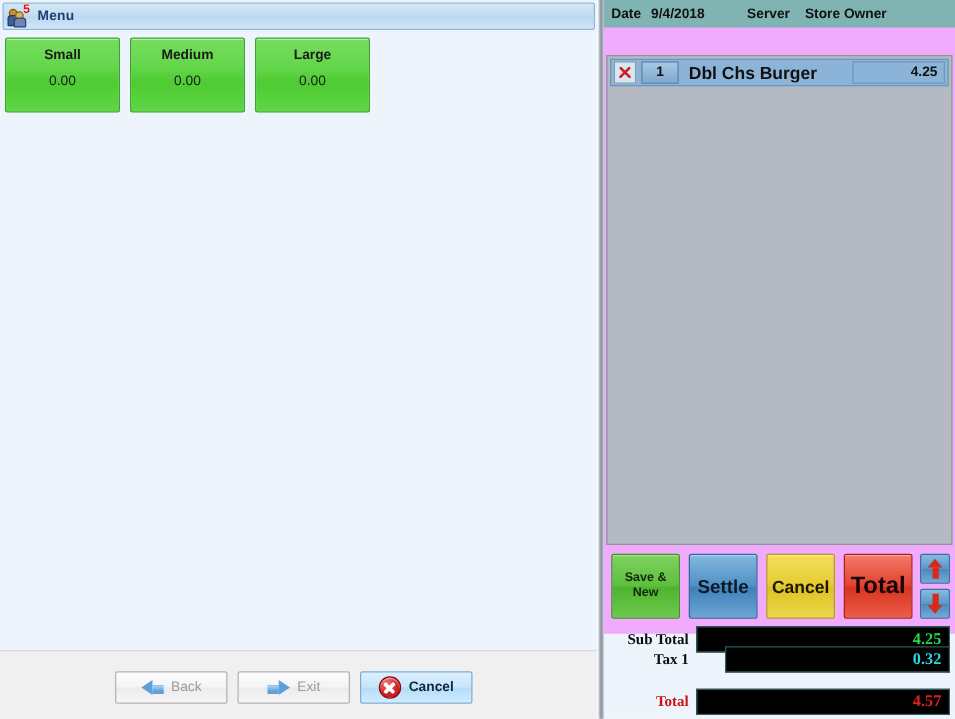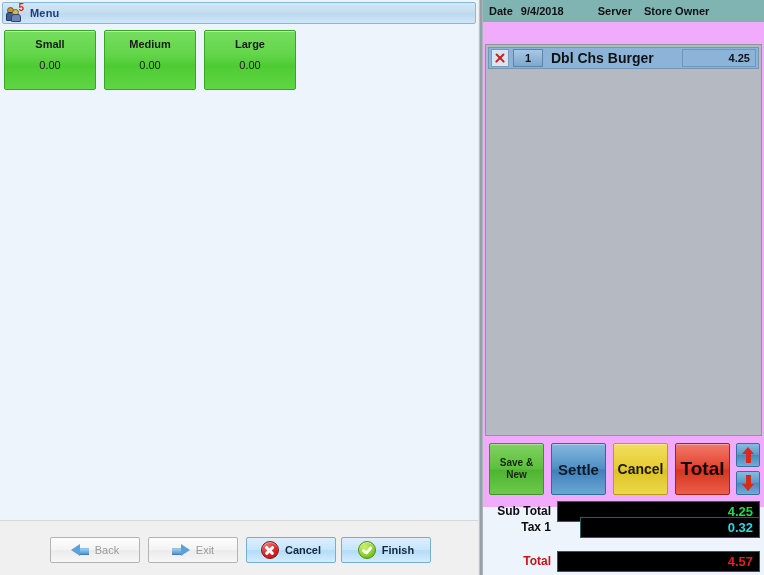--- a/index.html
+++ b/index.html
@@ -147,20 +147,21 @@
     height: 26px;
     border: 1px solid #b4b4b4;
     border-radius: 2px;
     box-sizing: border-box;
     background: linear-gradient(to bottom, #fdfdfd 0%, #f4f4f4 48%, #ebebeb 52%, #f7f7f7 100%);
     display: flex;
     align-items: center;
     justify-content: center;
     cursor: pointer;
     font-size: 11px;
+    margin-left: 42px;
   }
   .wiz-btn .wb-label { color: #9a9a9a; margin-left: 6px; }
   .wiz-btn.enabled {
     background: linear-gradient(to bottom, #dcefff 0%, #c6e6fb 48%, #b3ddf8 52%, #d2ecff 100%);
     border: 1px solid #7aaed0;
   }
   .wiz-btn.enabled .wb-label { color: #12263f; font-weight: bold; }
   #wiz-back   { left: 50px; }
   #wiz-next   { left: 148px; }
   #wiz-cancel { left: 246px; }
@@ -406,21 +407,21 @@
   }
   #nav-up .glyph .head { top: 0; border-bottom: 7px solid #d62a1a; }
   #nav-up .glyph .stem { top: 7px; height: 9px; }
   #nav-down .glyph .head { bottom: 0; border-top: 7px solid #d62a1a; }
   #nav-down .glyph .stem { top: 0; height: 9px; }
 
   
   #totals {
     position: absolute;
     left: 0; top: 500px;
-    width: 281px; height: 75px;
+    width: 281px; height: 75px; font-family: Liberation Serif, serif;
   }
   .total-row {
     position: absolute;
     left: 4px;
     width: 273px;
     height: 22px;
     display: flex;
     align-items: center;
   }
   #total-row-0 { top: 0px; }
@@ -505,27 +506,20 @@
       </div>
 
       <div class="wiz-btn enabled" id="wiz-cancel">
         <span class="circ-icon red">
           <span class="x-a"></span>
             <span class="x-b"></span>
         </span>
         <span class="wb-label">Cancel</span>
       </div>
 
-      <div class="wiz-btn enabled" id="wiz-finish">
-        <span class="circ-icon green">
-          <span class="ck-a"></span>
-            <span class="ck-b"></span>
-        </span>
-        <span class="wb-label">Finish</span>
-      </div>
 
     </div>
   </div>
 
   <div id="splitter"></div>
 
   <div id="right-panel">
 
     <div id="order-header">
       <span class="oh-date-label">Date</span>

